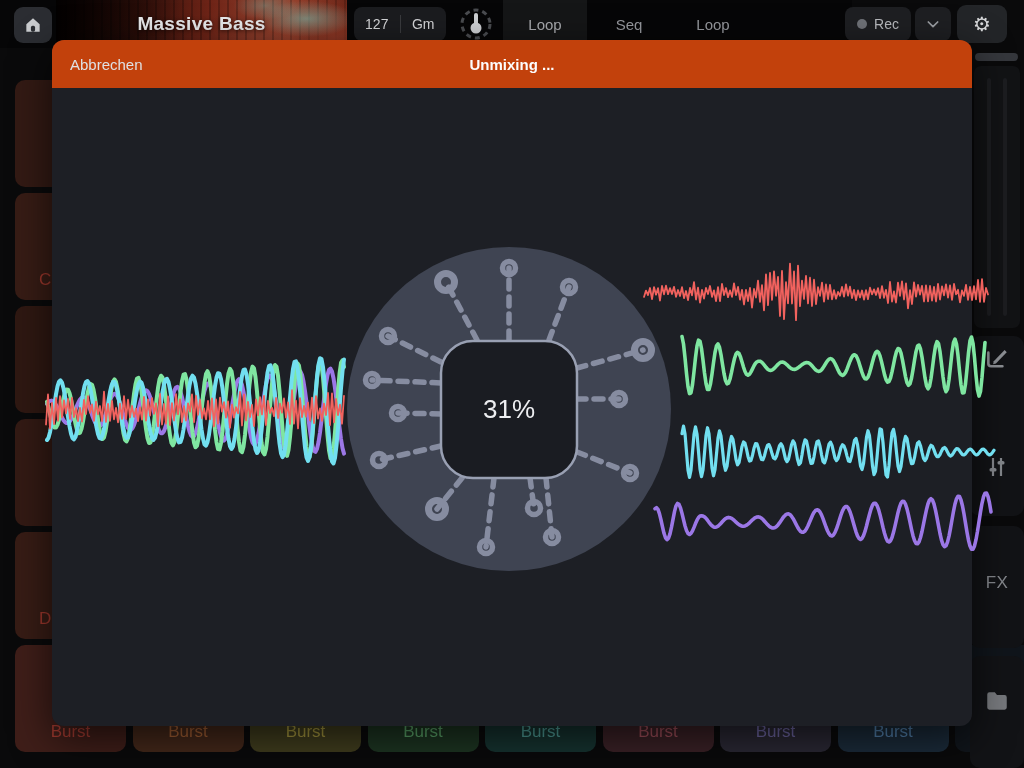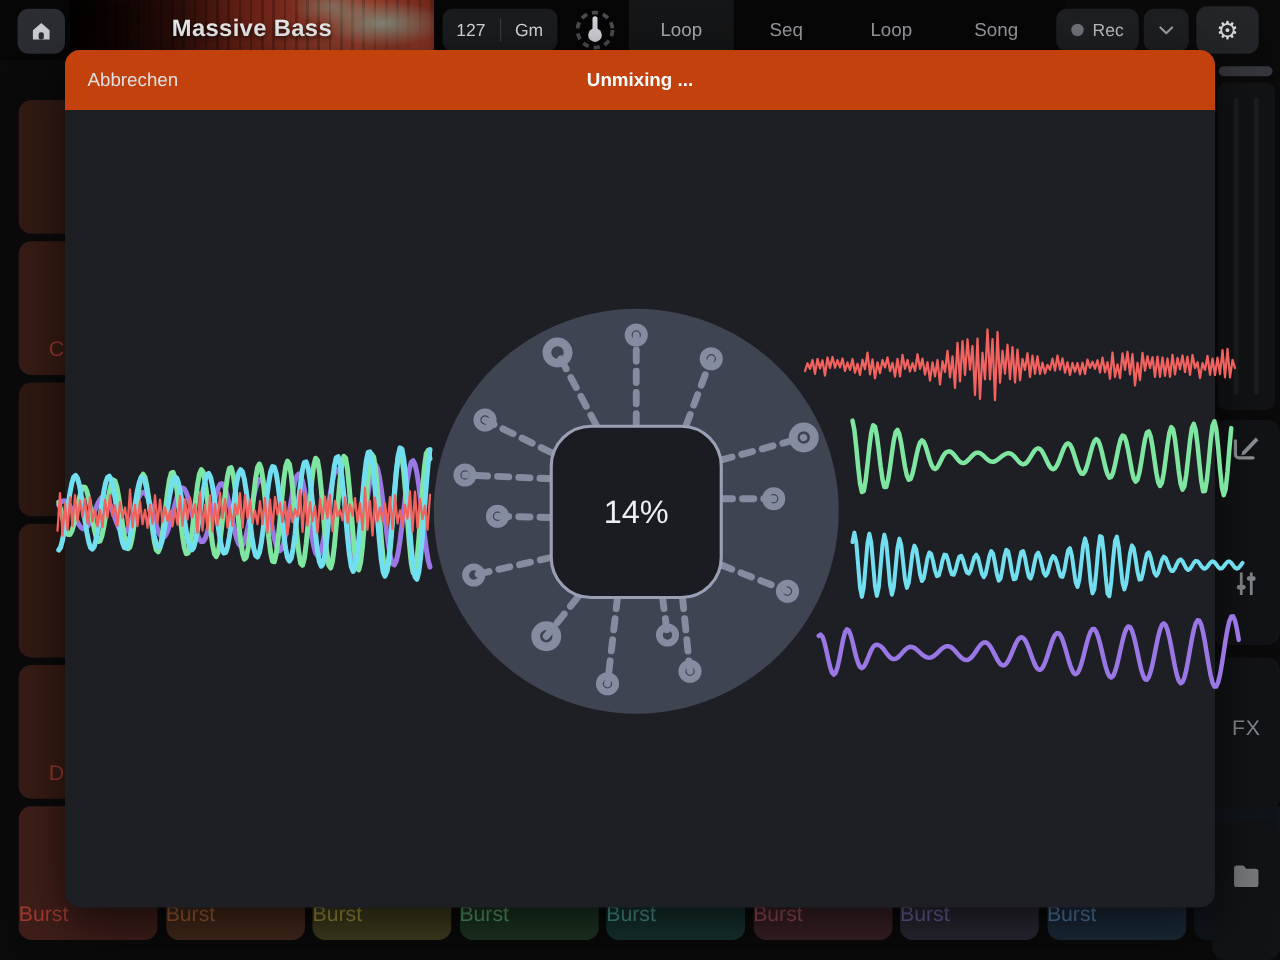--- a/index.html
+++ b/index.html
@@ -39,21 +39,21 @@
   #rail{position:absolute;right:0;top:48px;width:54px;height:720px;z-index:2;}
   .rail-hslider{position:absolute;left:975px;top:53px;width:43px;height:8px;border-radius:4px;background:#35373c;z-index:2;}
   .fader-panel{position:absolute;left:4px;top:18px;width:46px;height:262px;border-radius:7px;background:#121315;}
   .fader-groove{position:absolute;top:12px;width:4px;height:238px;border-radius:2px;background:#1c1d20;}
   .rail-btn{position:absolute;left:0px;width:54px;height:54px;display:flex;align-items:center;justify-content:center;}
   .rail-panel{position:absolute;left:0px;width:54px;border-radius:10px;background:#121316;}
   .fx-label{color:#85888d;font-size:17px;letter-spacing:.5px;}
 
   
   .pad{position:absolute;border-radius:10px;z-index:1;}
-  .pad-label{position:absolute;bottom:10px;left:0;width:100%;font-size:17px;}
+  .pad-label{position:absolute;bottom:10px;left:0;width:100%;text-align:center;font-size:17px;}
   .pad-label.left{text-align:left;padding-left:24px;box-sizing:border-box;}
 
   
   #modal{position:absolute;left:52px;top:40px;width:920px;height:686px;border-radius:12px;background:#1d1f25;
          z-index:10;box-shadow:0 12px 40px rgba(0,0,0,.65);overflow:hidden;}
   #modal-header{position:absolute;left:0;top:0;width:100%;height:48px;background:#c2410c;
                 display:flex;align-items:center;}
   .cancel-btn{margin-left:18px;color:#dfe0e3;font-size:15px;}
   .modal-title{position:absolute;left:0;width:100%;text-align:center;color:#fdfdfe;font-size:15px;font-weight:bold;pointer-events:none;}
 
@@ -136,23 +136,20 @@
       </svg>
     </div>
     <div class="tab active" style="left:503px">
         <span>Loop</span>
       </div>
     <div class="tab" style="left:587px">
         <span>Seq</span>
       </div>
     <div class="tab" style="left:671px">
         <span>Loop</span>
-      </div>
-    <div class="tab" style="left:755px">
-        <span>Song</span>
       </div>
     <div class="rec-btn">
       <span class="rec-dot"></span>
       <span>Rec</span>
     </div>
     <div class="chev-btn">
       <svg width="16" height="16" viewBox="0 0 24 24">
         <polyline points="5,9 12,16 19,9" fill="none" stroke="#9a9da2" stroke-width="2.6" stroke-linecap="round" stroke-linejoin="round"></polyline>
       </svg>
     </div>
@@ -234,15 +231,15 @@
       <line x1="577" y1="399" x2="619" y2="399" stroke="#868ca0" stroke-width="5.5" stroke-dasharray="9 8" stroke-linecap="round"></line>
       <circle cx="619" cy="399" r="6.5" fill="none" stroke="#868ca0" stroke-width="5.5"></circle>
       <line x1="577" y1="368" x2="643" y2="350" stroke="#868ca0" stroke-width="5.5" stroke-dasharray="9 8" stroke-linecap="round"></line>
       <circle cx="643" cy="350" r="8.5" fill="none" stroke="#868ca0" stroke-width="7"></circle>
       <rect x="441" y="341" width="136" height="137" rx="32" fill="#1a1c22" stroke="#99a0b3" stroke-width="2.5"></rect>
       <path d="M644.0 296.9L646.0 290.6L648.0 295.1L650.0 288.0L652.0 299.1L654.0 287.1L656.0 294.7L658.0 288.2L660.0 300.5L662.0 286.0L664.0 294.3L666.0 285.6L668.0 294.2L670.0 288.1L672.0 294.0L674.0 286.8L676.0 296.8L678.0 290.0L680.0 296.0L682.0 287.2L684.0 298.2L686.0 291.0L688.0 300.0L690.0 287.8L692.0 295.3L694.0 282.1L696.0 299.5L698.0 287.6L700.0 302.7L702.0 289.9L704.0 298.5L706.0 288.0L708.0 294.0L710.0 286.0L712.0 296.9L714.0 290.3L716.0 301.2L718.0 287.1L720.0 301.1L722.0 283.9L724.0 295.0L726.0 288.0L728.0 297.2L730.0 290.4L732.0 296.8L734.0 283.4L736.0 295.1L738.0 286.9L740.0 299.7L742.0 289.8L744.0 304.5L746.0 289.9L748.0 301.0L750.0 288.0L752.0 307.6L754.0 289.0L756.0 297.5L758.0 280.7L760.0 301.9L762.0 285.1L764.0 310.4L766.0 274.3L768.0 305.1L770.0 272.9L772.0 299.9L774.0 271.4L776.0 295.8L778.0 276.8L780.0 316.0L782.0 270.9L784.0 319.1L786.0 282.2L788.0 303.4L790.0 263.6L792.0 303.5L794.0 271.3L796.0 320.1L798.0 265.6L800.0 306.1L802.0 280.6L804.0 299.0L806.0 275.8L808.0 303.4L810.0 277.7L812.0 306.0L814.0 279.7L816.0 304.2L818.0 287.2L820.0 295.9L822.0 282.6L824.0 301.6L826.0 284.5L828.0 299.0L830.0 285.0L832.0 299.3L834.0 290.2L836.0 298.7L838.0 291.9L840.0 295.8L842.0 286.9L844.0 296.5L846.0 284.5L848.0 295.7L850.0 286.7L852.0 298.1L854.0 289.8L856.0 300.0L858.0 290.4L860.0 297.4L862.0 290.5L864.0 299.5L866.0 290.2L868.0 299.2L870.0 287.7L872.0 294.3L874.0 289.4L876.0 295.0L878.0 288.2L880.0 298.0L882.0 286.1L884.0 297.8L886.0 289.8L888.0 303.0L890.0 282.0L892.0 301.6L894.0 291.5L896.0 302.5L898.0 282.7L900.0 295.8L902.0 281.4L904.0 299.5L906.0 283.3L908.0 308.4L910.0 290.2L912.0 304.0L914.0 282.3L916.0 296.5L918.0 285.0L920.0 294.5L922.0 285.8L924.0 301.5L926.0 285.3L928.0 301.4L930.0 286.0L932.0 300.6L934.0 286.8L936.0 301.5L938.0 283.9L940.0 299.5L942.0 286.3L944.0 295.4L946.0 284.4L948.0 297.6L950.0 285.4L952.0 299.9L954.0 284.0L956.0 294.4L958.0 289.8L960.0 302.4L962.0 290.5L964.0 295.9L966.0 284.8L968.0 299.8L970.0 286.9L972.0 300.0L974.0 286.1L976.0 299.4L978.0 280.0L980.0 301.9L982.0 279.1L984.0 301.9L986.0 287.9L988.0 294.5" fill="none" stroke="#f2625e" stroke-width="1.8" stroke-linecap="round" stroke-linejoin="round"></path>
       <path d="M682.0 336.5L683.5 344.0L685.0 357.7L686.5 373.4L688.0 386.6L689.5 393.6L691.0 392.8L692.5 384.6L694.0 371.6L695.5 357.5L697.0 346.0L698.5 340.2L700.0 341.2L701.5 348.6L703.0 360.2L704.5 373.0L706.0 383.5L707.5 389.5L709.0 389.5L710.5 383.8L712.0 374.0L713.5 362.7L715.0 352.5L716.5 345.8L718.0 343.9L719.5 347.3L721.0 354.8L722.5 364.3L724.0 373.5L725.5 380.5L727.0 383.8L728.5 383.2L730.0 379.0L731.5 372.4L733.0 365.0L734.5 358.5L736.0 354.0L737.5 352.3L739.0 353.5L740.5 357.0L742.0 362.0L743.5 367.1L745.0 371.5L746.5 374.3L748.0 375.2L749.5 374.3L751.0 371.9L752.5 368.9L754.0 365.8L755.5 363.3L757.0 361.8L758.5 361.2L760.0 361.2L761.5 362.0L763.0 363.5L764.5 365.4L766.0 367.3L767.5 369.0L769.0 370.1L770.5 370.4L772.0 370.1L773.5 369.0L775.0 367.6L776.5 365.9L778.0 364.3L779.5 363.0L781.0 362.2L782.5 362.1L784.0 362.5L785.5 363.5L787.0 364.8L788.5 366.3L790.0 367.6L791.5 368.7L793.0 369.3L794.5 369.4L796.0 369.0L797.5 368.1L799.0 367.0L800.5 365.8L802.0 364.6L803.5 363.7L805.0 362.9L806.5 362.5L808.0 362.7L809.5 363.4L811.0 364.7L812.5 366.3L814.0 368.1L815.5 369.8L817.0 370.9L818.5 371.4L820.0 371.1L821.5 369.9L823.0 367.9L824.5 365.5L826.0 363.0L827.5 360.7L829.0 359.2L830.5 358.6L832.0 359.2L833.5 360.8L835.0 363.5L836.5 366.6L838.0 369.9L839.5 372.8L841.0 374.7L842.5 375.4L844.0 374.6L845.5 372.4L847.0 369.2L848.5 365.2L850.0 361.2L851.5 357.7L853.0 355.4L854.5 354.7L856.0 355.7L857.5 358.5L859.0 362.7L860.5 367.6L862.0 372.4L863.5 376.4L865.0 378.8L866.5 379.0L868.0 377.1L869.5 373.1L871.0 367.7L872.5 361.9L874.0 356.6L875.5 352.8L877.0 351.3L878.5 352.4L880.0 356.0L881.5 361.6L883.0 368.2L884.5 374.6L886.0 379.5L887.5 382.1L889.0 381.5L890.5 378.0L892.0 371.9L893.5 364.6L895.0 357.2L896.5 351.5L898.0 348.5L899.5 349.1L901.0 353.2L902.5 360.1L904.0 368.4L905.5 376.6L907.0 382.7L908.5 385.3L910.0 383.8L911.5 378.3L913.0 369.8L914.5 360.2L916.0 351.6L917.5 346.1L919.0 345.1L920.5 349.0L922.0 357.1L923.5 367.5L925.0 377.9L926.5 385.7L928.0 388.8L929.5 386.3L931.0 378.5L932.5 367.4L934.0 355.6L935.5 346.1L937.0 341.7L938.5 343.6L940.0 351.6L941.5 363.8L943.0 376.8L944.5 387.1L946.0 391.7L947.5 389.1L949.0 379.8L950.5 366.4L952.0 352.5L953.5 342.4L955.0 339.1L956.5 344.0L958.0 355.6L959.5 370.8L961.0 384.7L962.5 393.0L964.0 392.8L965.5 383.9L967.0 368.9L968.5 352.7L970.0 340.7L971.5 337.0L973.0 343.3L974.5 357.6L976.0 375.1L977.5 389.7L979.0 396.1L980.5 391.5L982.0 377.4L983.5 358.8L985.0 342.5" fill="none" stroke="#7fe6a1" stroke-width="3.6" stroke-linecap="round" stroke-linejoin="round"></path>
       <path d="M682.0 433.6L683.5 426.1L685.0 433.7L686.5 452.0L688.0 470.1L689.5 477.5L691.0 470.1L692.5 452.2L694.0 434.4L695.5 426.9L697.0 434.0L698.5 451.5L700.0 469.1L701.5 476.7L703.0 470.0L704.5 452.9L706.0 435.5L707.5 427.7L709.0 433.9L710.5 450.6L712.0 467.9L713.5 475.8L715.0 469.6L716.5 453.9L718.0 438.1L719.5 430.9L721.0 436.0L722.5 449.7L724.0 463.7L725.5 470.3L727.0 466.3L728.5 454.6L730.0 442.4L731.5 436.5L733.0 439.5L734.5 449.2L736.0 459.5L737.5 464.8L739.0 462.6L740.5 454.8L742.0 446.4L743.5 442.0L745.0 443.3L746.5 449.2L748.0 456.4L749.5 461.0L751.0 460.4L752.5 455.2L754.0 448.3L755.5 443.7L757.0 443.9L758.5 448.5L760.0 455.0L761.5 459.5L763.0 459.8L764.5 455.7L766.0 449.7L767.5 445.2L769.0 444.6L770.5 448.1L772.0 453.6L773.5 458.0L775.0 458.9L776.5 456.2L778.0 450.9L779.5 445.7L781.0 443.7L782.5 446.4L784.0 452.5L785.5 458.9L787.0 461.7L788.5 459.2L790.0 452.3L791.5 444.7L793.0 440.8L794.5 443.1L796.0 450.6L797.5 459.4L799.0 464.5L800.5 462.7L802.0 454.7L803.5 445.3L805.0 439.8L806.5 441.0L808.0 448.2L809.5 457.3L811.0 463.4L812.5 463.1L814.0 456.8L815.5 448.1L817.0 441.6L818.5 440.9L820.0 446.2L821.5 454.6L823.0 461.3L824.5 462.9L826.0 458.5L827.5 450.8L829.0 444.2L830.5 442.1L832.0 445.4L833.5 451.9L835.0 458.1L836.5 460.6L838.0 458.5L839.5 453.1L841.0 447.5L842.5 444.8L844.0 446.0L845.5 450.0L847.0 456.1L848.5 461.0L850.0 461.5L851.5 456.4L853.0 447.7L854.5 440.2L856.0 438.5L857.5 444.4L859.0 455.4L860.5 465.8L862.0 469.5L863.5 463.7L865.0 450.6L866.5 437.1L868.0 430.7L869.5 435.8L871.0 450.2L872.5 466.1L874.0 474.7L875.5 471.4L877.0 457.5L878.5 440.2L880.0 428.9L881.5 429.7L883.0 442.5L884.5 460.7L886.0 474.8L887.5 477.0L889.0 465.4L890.5 447.4L892.0 432.9L893.5 429.3L895.0 437.4L896.5 452.4L898.0 466.1L899.5 471.5L901.0 466.5L902.5 454.7L904.0 442.6L905.5 436.3L907.0 438.6L908.5 447.3L910.0 457.4L911.5 463.7L913.0 463.4L914.5 457.7L916.0 449.5L917.5 443.2L919.0 441.8L920.5 445.7L922.0 452.4L923.5 458.3L925.0 460.6L926.5 458.4L928.0 453.2L929.5 448.0L931.0 445.3L932.5 446.3L934.0 449.9L935.5 454.1L937.0 456.7L938.5 456.7L940.0 454.5L941.5 451.1L943.0 448.4L944.5 447.5L946.0 449.0L947.5 451.9L949.0 454.7L950.5 456.0L952.0 455.2L953.5 452.9L955.0 450.3L956.5 448.7L958.0 448.9L959.5 450.6L961.0 452.9L962.5 454.6L964.0 455.0L965.5 453.9L967.0 451.8L968.5 449.9L970.0 449.0L971.5 449.7L973.0 451.5L974.5 453.6L976.0 454.9L977.5 454.7L979.0 453.1L980.5 451.0L982.0 449.4L983.5 449.1L985.0 450.2L986.5 452.3L988.0 454.2L989.5 455.0L991.0 454.3L992.5 452.4L994.0 450.3" fill="none" stroke="#72dff0" stroke-width="3.2" stroke-linecap="round" stroke-linejoin="round"></path>
       <path d="M655.0 508.7L656.5 507.7L658.0 509.4L659.5 513.8L661.0 520.0L662.5 526.9L664.0 533.3L665.5 537.8L667.0 539.6L668.5 538.2L670.0 533.8L671.5 527.2L673.0 519.3L674.5 511.6L676.0 505.9L677.5 503.5L679.0 504.4L680.5 507.9L682.0 513.4L683.5 519.7L685.0 525.7L686.5 530.5L688.0 533.5L689.5 534.5L691.0 533.4L692.5 530.9L694.0 527.4L695.5 523.6L697.0 520.2L698.5 517.6L700.0 516.1L701.5 515.8L703.0 516.1L704.5 516.9L706.0 518.3L707.5 520.2L709.0 522.3L710.5 524.2L712.0 525.8L713.5 526.9L715.0 527.3L716.5 527.0L718.0 526.2L719.5 524.8L721.0 523.2L722.5 521.5L724.0 519.9L725.5 518.6L727.0 517.8L728.5 517.4L730.0 517.7L731.5 518.3L733.0 519.4L734.5 520.7L736.0 522.1L737.5 523.5L739.0 524.6L740.5 525.5L742.0 526.1L743.5 526.2L745.0 525.9L746.5 525.2L748.0 524.1L749.5 522.8L751.0 521.3L752.5 519.8L754.0 518.6L755.5 517.6L757.0 517.0L758.5 516.9L760.0 517.3L761.5 518.2L763.0 519.5L764.5 521.2L766.0 522.9L767.5 524.6L769.0 526.1L770.5 527.2L772.0 527.9L773.5 528.0L775.0 527.6L776.5 526.5L778.0 524.9L779.5 522.9L781.0 520.7L782.5 518.4L784.0 516.4L785.5 514.9L787.0 514.0L788.5 513.9L790.0 514.6L791.5 516.2L793.0 518.4L794.5 521.2L796.0 524.1L797.5 527.0L799.0 529.5L800.5 531.4L802.0 532.3L803.5 532.2L805.0 531.0L806.5 528.8L808.0 525.8L809.5 522.3L811.0 518.7L812.5 515.2L814.0 512.4L815.5 510.5L817.0 509.8L818.5 510.3L820.0 512.0L821.5 514.9L823.0 518.6L824.5 522.8L826.0 527.0L827.5 530.7L829.0 533.7L830.5 535.5L832.0 535.9L833.5 534.9L835.0 532.4L836.5 528.8L838.0 524.4L839.5 519.6L841.0 514.9L842.5 510.9L844.0 508.0L845.5 506.5L847.0 506.6L848.5 508.4L850.0 511.7L851.5 516.2L853.0 521.4L854.5 526.8L856.0 531.8L857.5 535.8L859.0 538.5L860.5 539.4L862.0 538.4L863.5 535.7L865.0 531.4L866.5 526.0L868.0 520.0L869.5 514.2L871.0 509.0L872.5 505.2L874.0 503.2L875.5 503.2L877.0 505.4L878.5 509.3L880.0 514.7L881.5 520.9L883.0 527.4L884.5 533.3L886.0 538.0L887.5 541.1L889.0 542.0L890.5 540.8L892.0 537.4L893.5 532.3L895.0 526.1L896.5 519.3L898.0 512.7L899.5 507.1L901.0 503.1L902.5 501.2L904.0 501.5L905.5 504.2L907.0 508.9L908.5 515.1L910.0 522.2L911.5 529.3L913.0 535.7L914.5 540.5L916.0 543.4L917.5 543.8L919.0 541.8L920.5 537.5L922.0 531.5L923.5 524.2L925.0 516.6L926.5 509.5L928.0 503.7L929.5 500.0L931.0 498.7L932.5 500.1L934.0 504.0L935.5 510.1L937.0 517.6L938.5 525.7L940.0 533.5L941.5 540.1L943.0 544.6L944.5 546.6L946.0 545.7L947.5 542.1L949.0 536.1L950.5 528.3L952.0 519.7L953.5 511.3L955.0 504.0L956.5 498.8L958.0 496.2L959.5 496.6L961.0 500.0L962.5 506.0L964.0 514.0L965.5 523.1L967.0 532.2L968.5 540.2L970.0 546.1L971.5 549.3L973.0 549.2L974.5 545.9L976.0 539.7L977.5 531.3L979.0 521.6L980.5 511.9L982.0 503.3L983.5 496.8L985.0 493.2L986.5 493.1L988.0 496.5L989.5 503.0L991.0 511.9" fill="none" stroke="#9b77e6" stroke-width="3.6" stroke-linecap="round" stroke-linejoin="round"></path>
     </svg>
-  <div id="progress">14%</div>
+  <div id="progress">31%</div>
 
 </div>
 
 </body></html>

